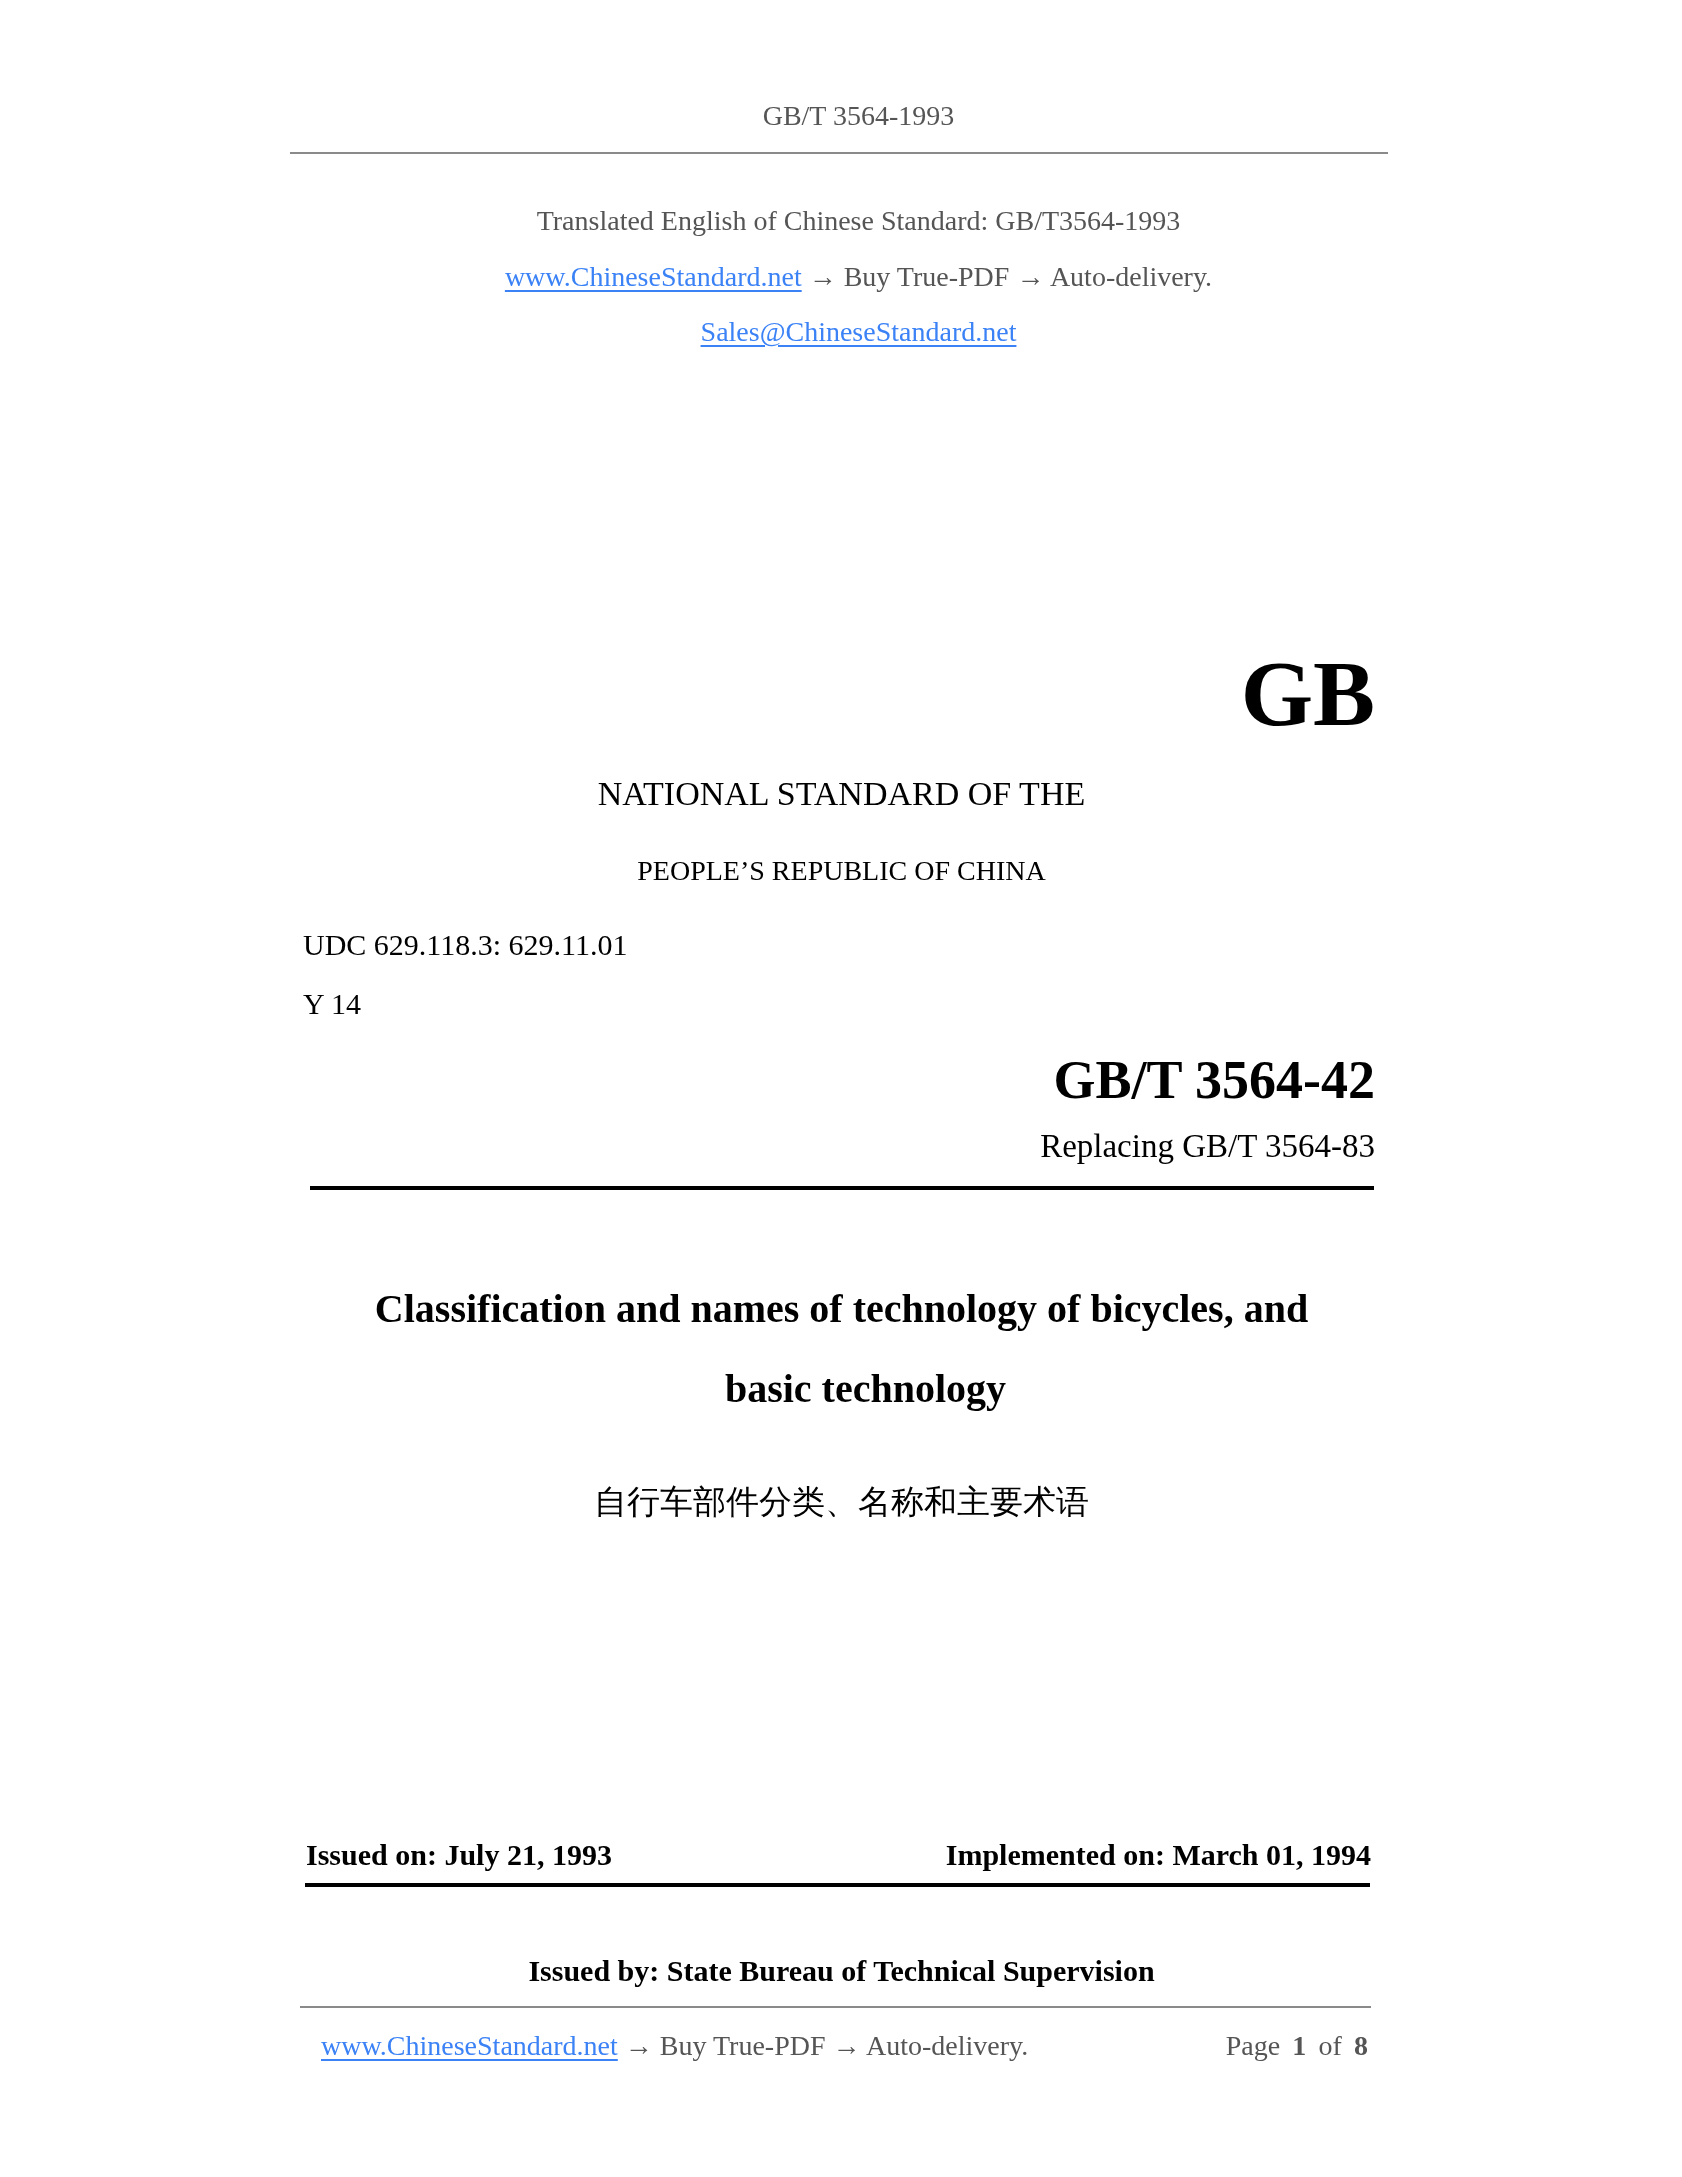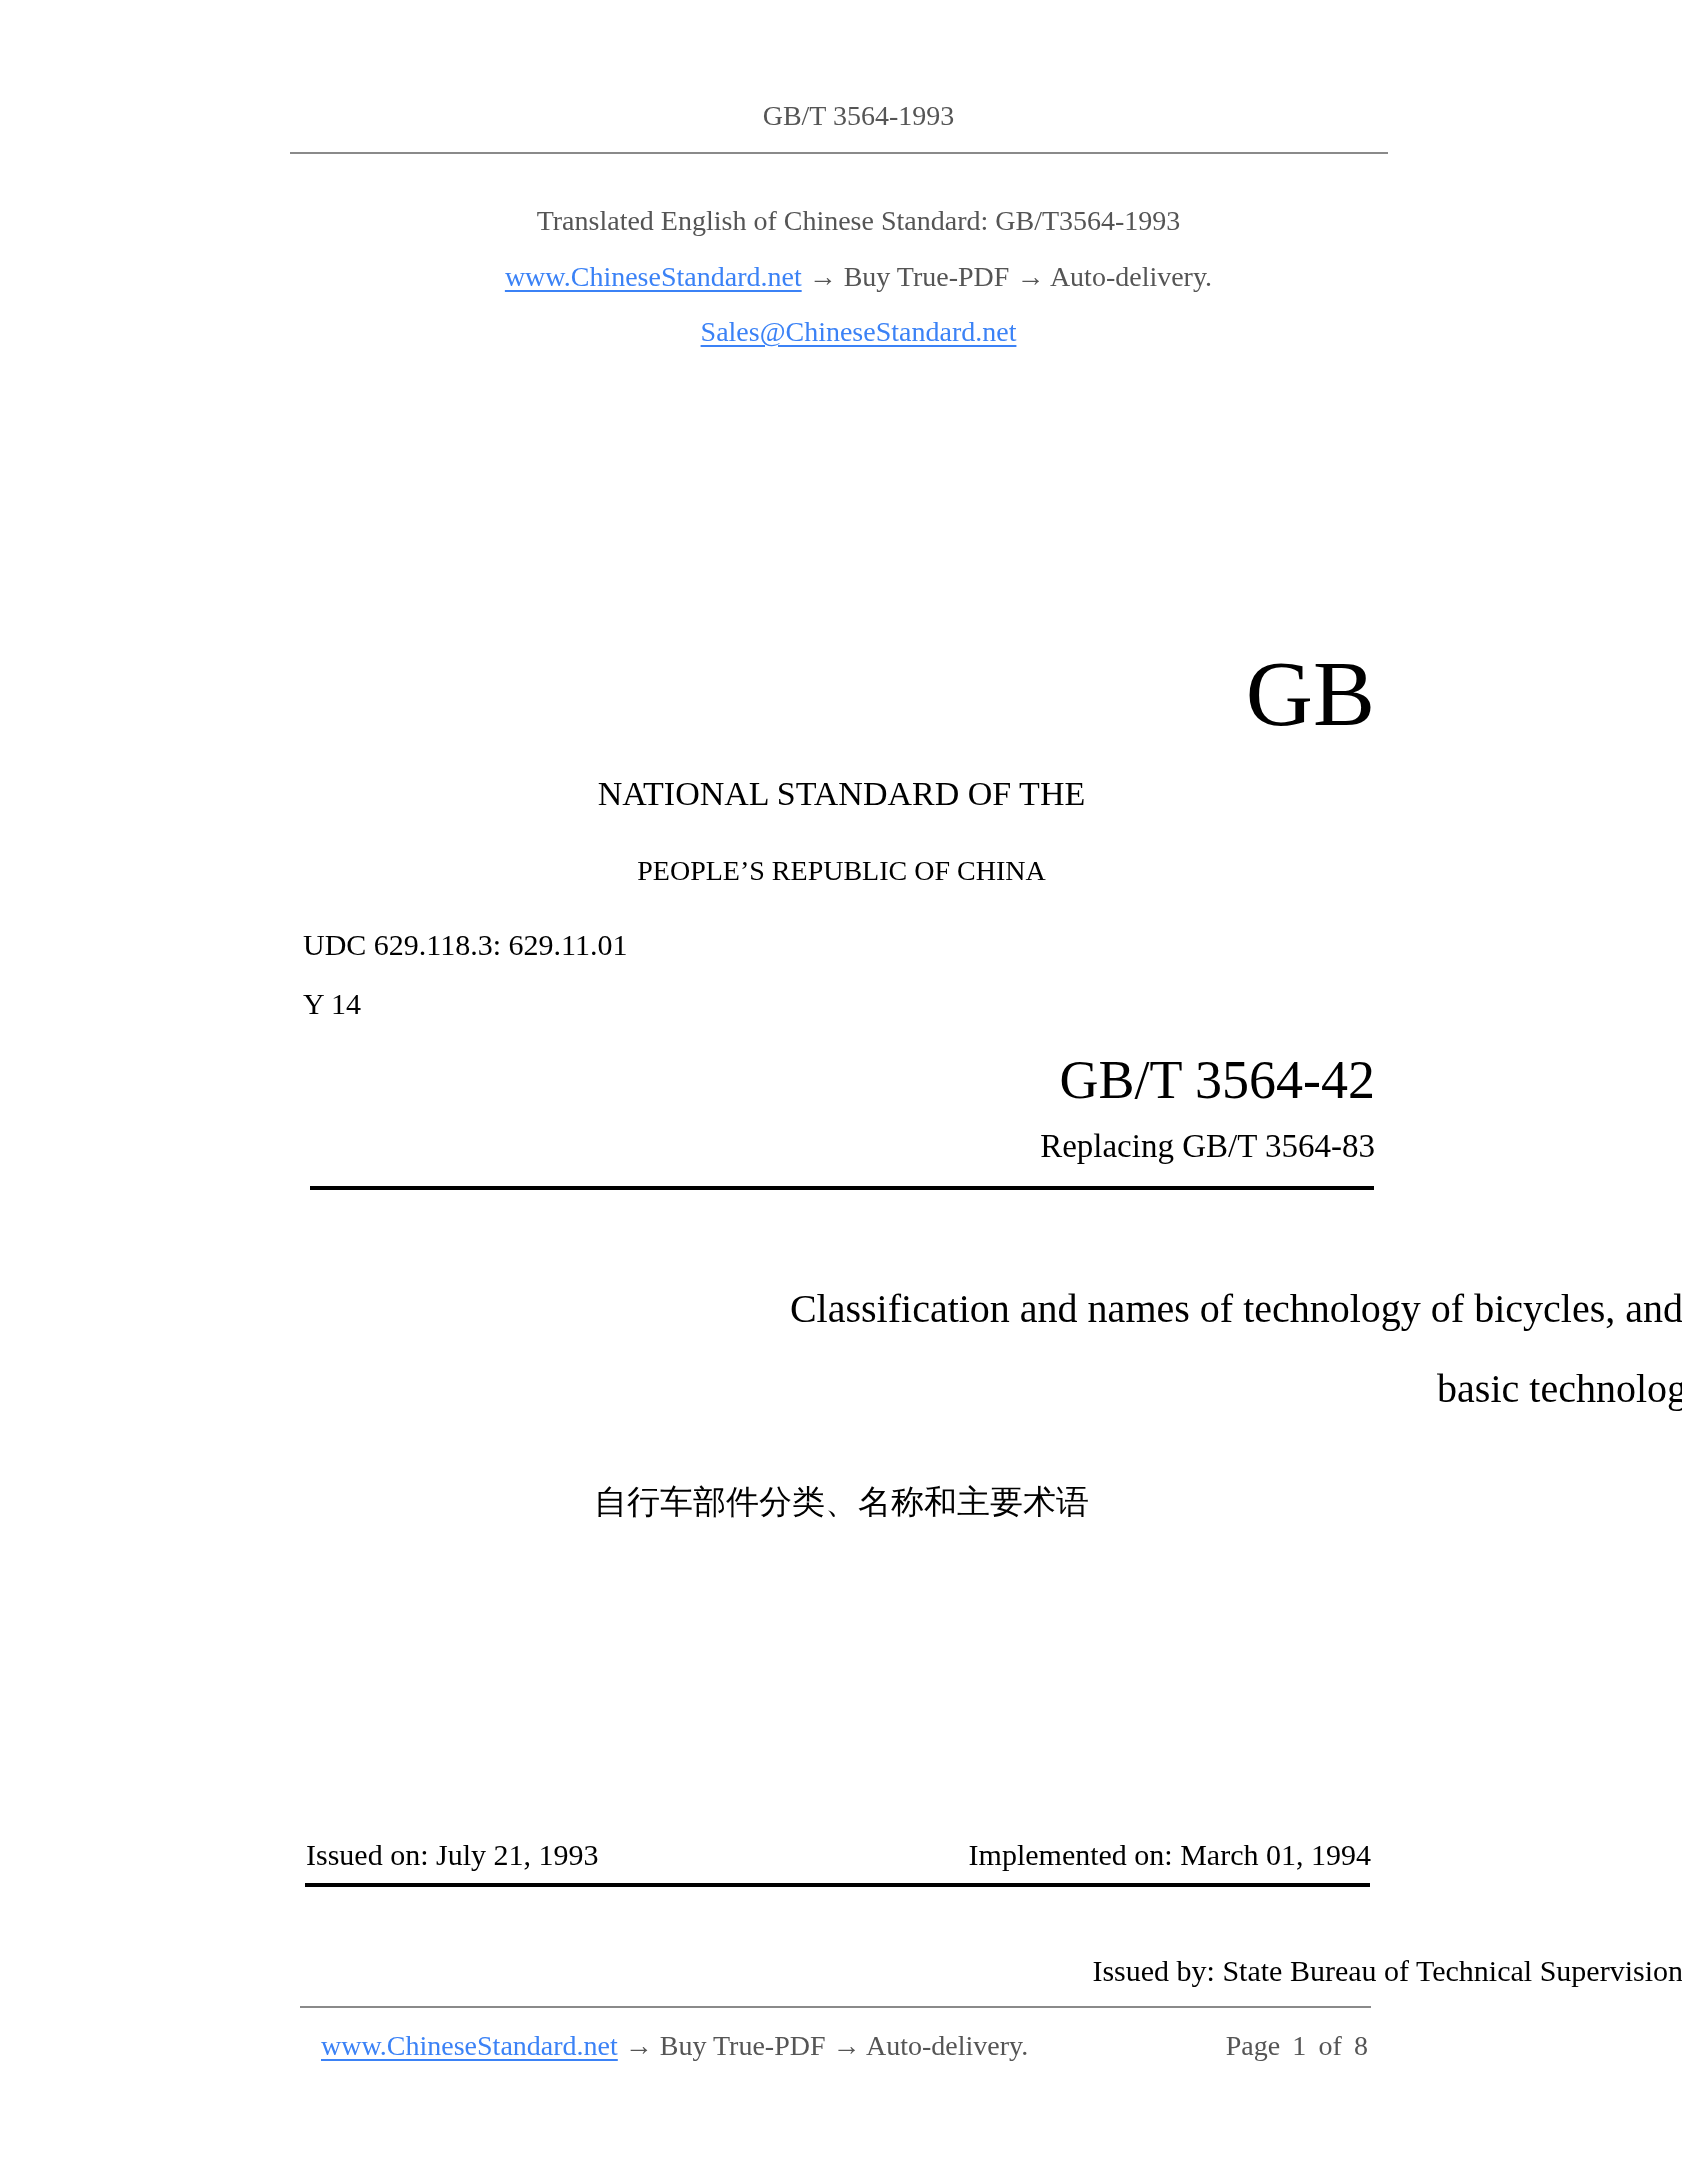--- a/index.html
+++ b/index.html
@@ -3,21 +3,21 @@
 <meta charset="utf-8">
 <style>
   html, body { margin: 0; padding: 0; background: #ffffff; }
   body { width: 1683px; height: 2177px; position: relative; overflow: hidden;
          font-family: "Liberation Serif", "DejaVu Serif", serif; color: #000; }
   .abs { position: absolute; white-space: nowrap; }
   .center { left: 0; width: 1683px; text-align: center; }
   .gray { color: #555555; padding-left: 17px; }
   .rule { position: absolute; }
   a.lnk { color: #3b82f6; text-decoration: underline; text-underline-offset: 3.5px; text-decoration-thickness: 1.7px; }
-  .bold { font-weight: normal; text-align: right; }
+  .bold { font-weight: bold; }
   .cjk { font-family: "DejaVu Sans", sans-serif; }
 </style>
 </head>
 <body>
 
 <div class="abs center gray" style="top:100px; font-size:28px;">GB/T 3564-1993</div>
 <div class="rule" style="left:290px; top:152px; width:1098px; height:1.7px; background:#8a8a8a;"></div>
 
 <div class="abs center gray" style="top:205px; font-size:28px;">Translated English of Chinese Standard: GB/T3564-1993</div>
 <div class="abs center gray" style="top:261px; font-size:28px;">

